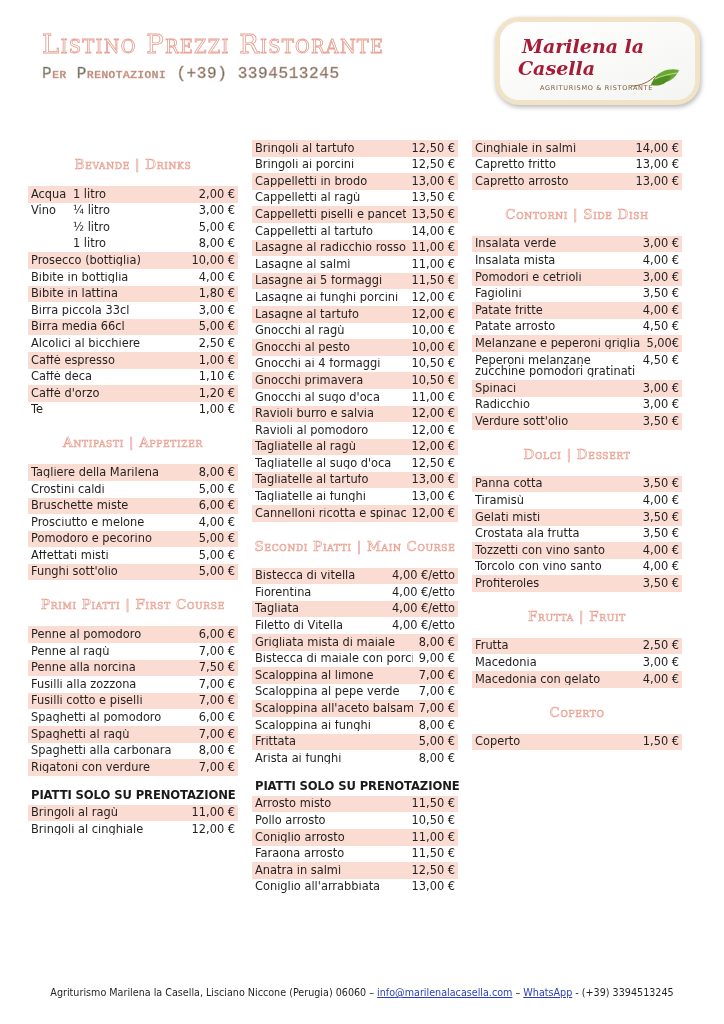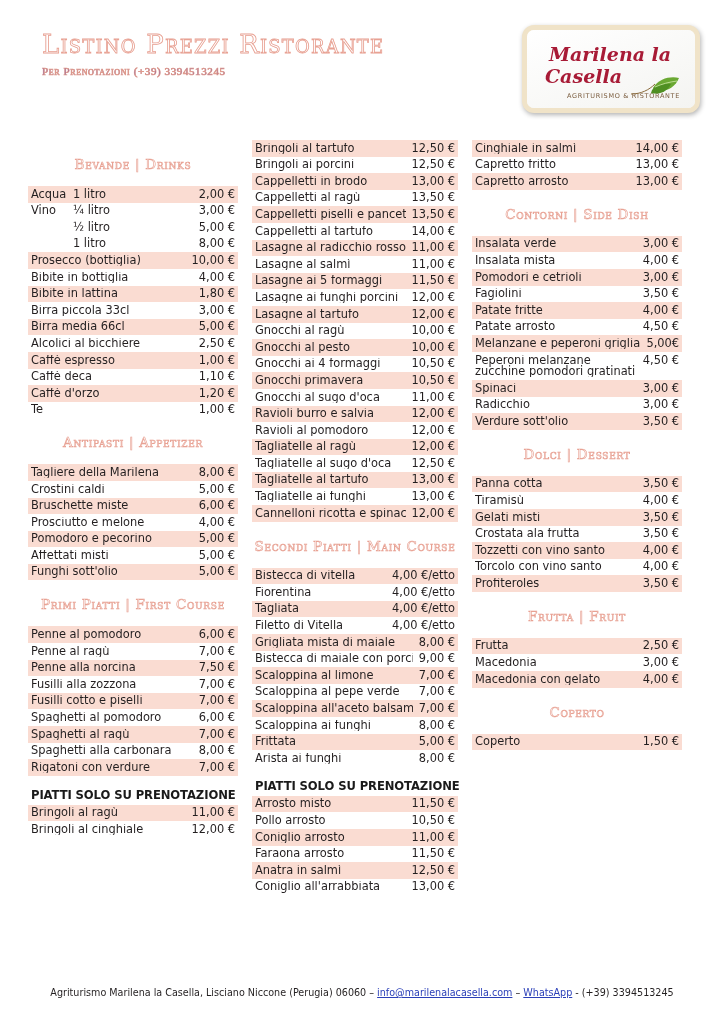--- a/index.html
+++ b/index.html
@@ -26,40 +26,40 @@
     font-size: 26px;
     letter-spacing: 1.2px;
     color: #ffffff;
     -webkit-text-stroke: 0.8px #e8a294;
     text-shadow: 0 0 0 #e8a294;
     line-height: 1.15;
     white-space: nowrap;
   }
 
   .title-sub {
-    font-family: Liberation Serif, serif;
+    font-family: Liberation Mono, monospace;
     font-variant: small-caps;
-    font-size: 11px;
+    font-size: 16px;
     letter-spacing: 0.6px;
-    color: #4c1d95;
+    color: #0f766e;
     -webkit-text-stroke: 0.7px #e09c8d;
     margin-top: 5px;
     white-space: nowrap;
   }
 
   
   .logo-plate {
     position: absolute;
-    top: 25px;
+    top: 17px;
     right: 24px;
-    width: 178px;
+    width: 205px;
     height: 88px;
     background: #f7f7f4;
     border: 5px solid #f0e3c8;
-    border-radius: 12px;
+    border-radius: 24px;
     box-shadow: 1px 2px 5px rgba(0,0,0,0.30);
     overflow: hidden;
   }
   .logo-inner {
     position: relative;
     width: 100%;
     height: 100%;
     background: linear-gradient(160deg,#ffffff 0%,#f4f4f1 100%);
   }
   .logo-line1, .logo-line2 {

